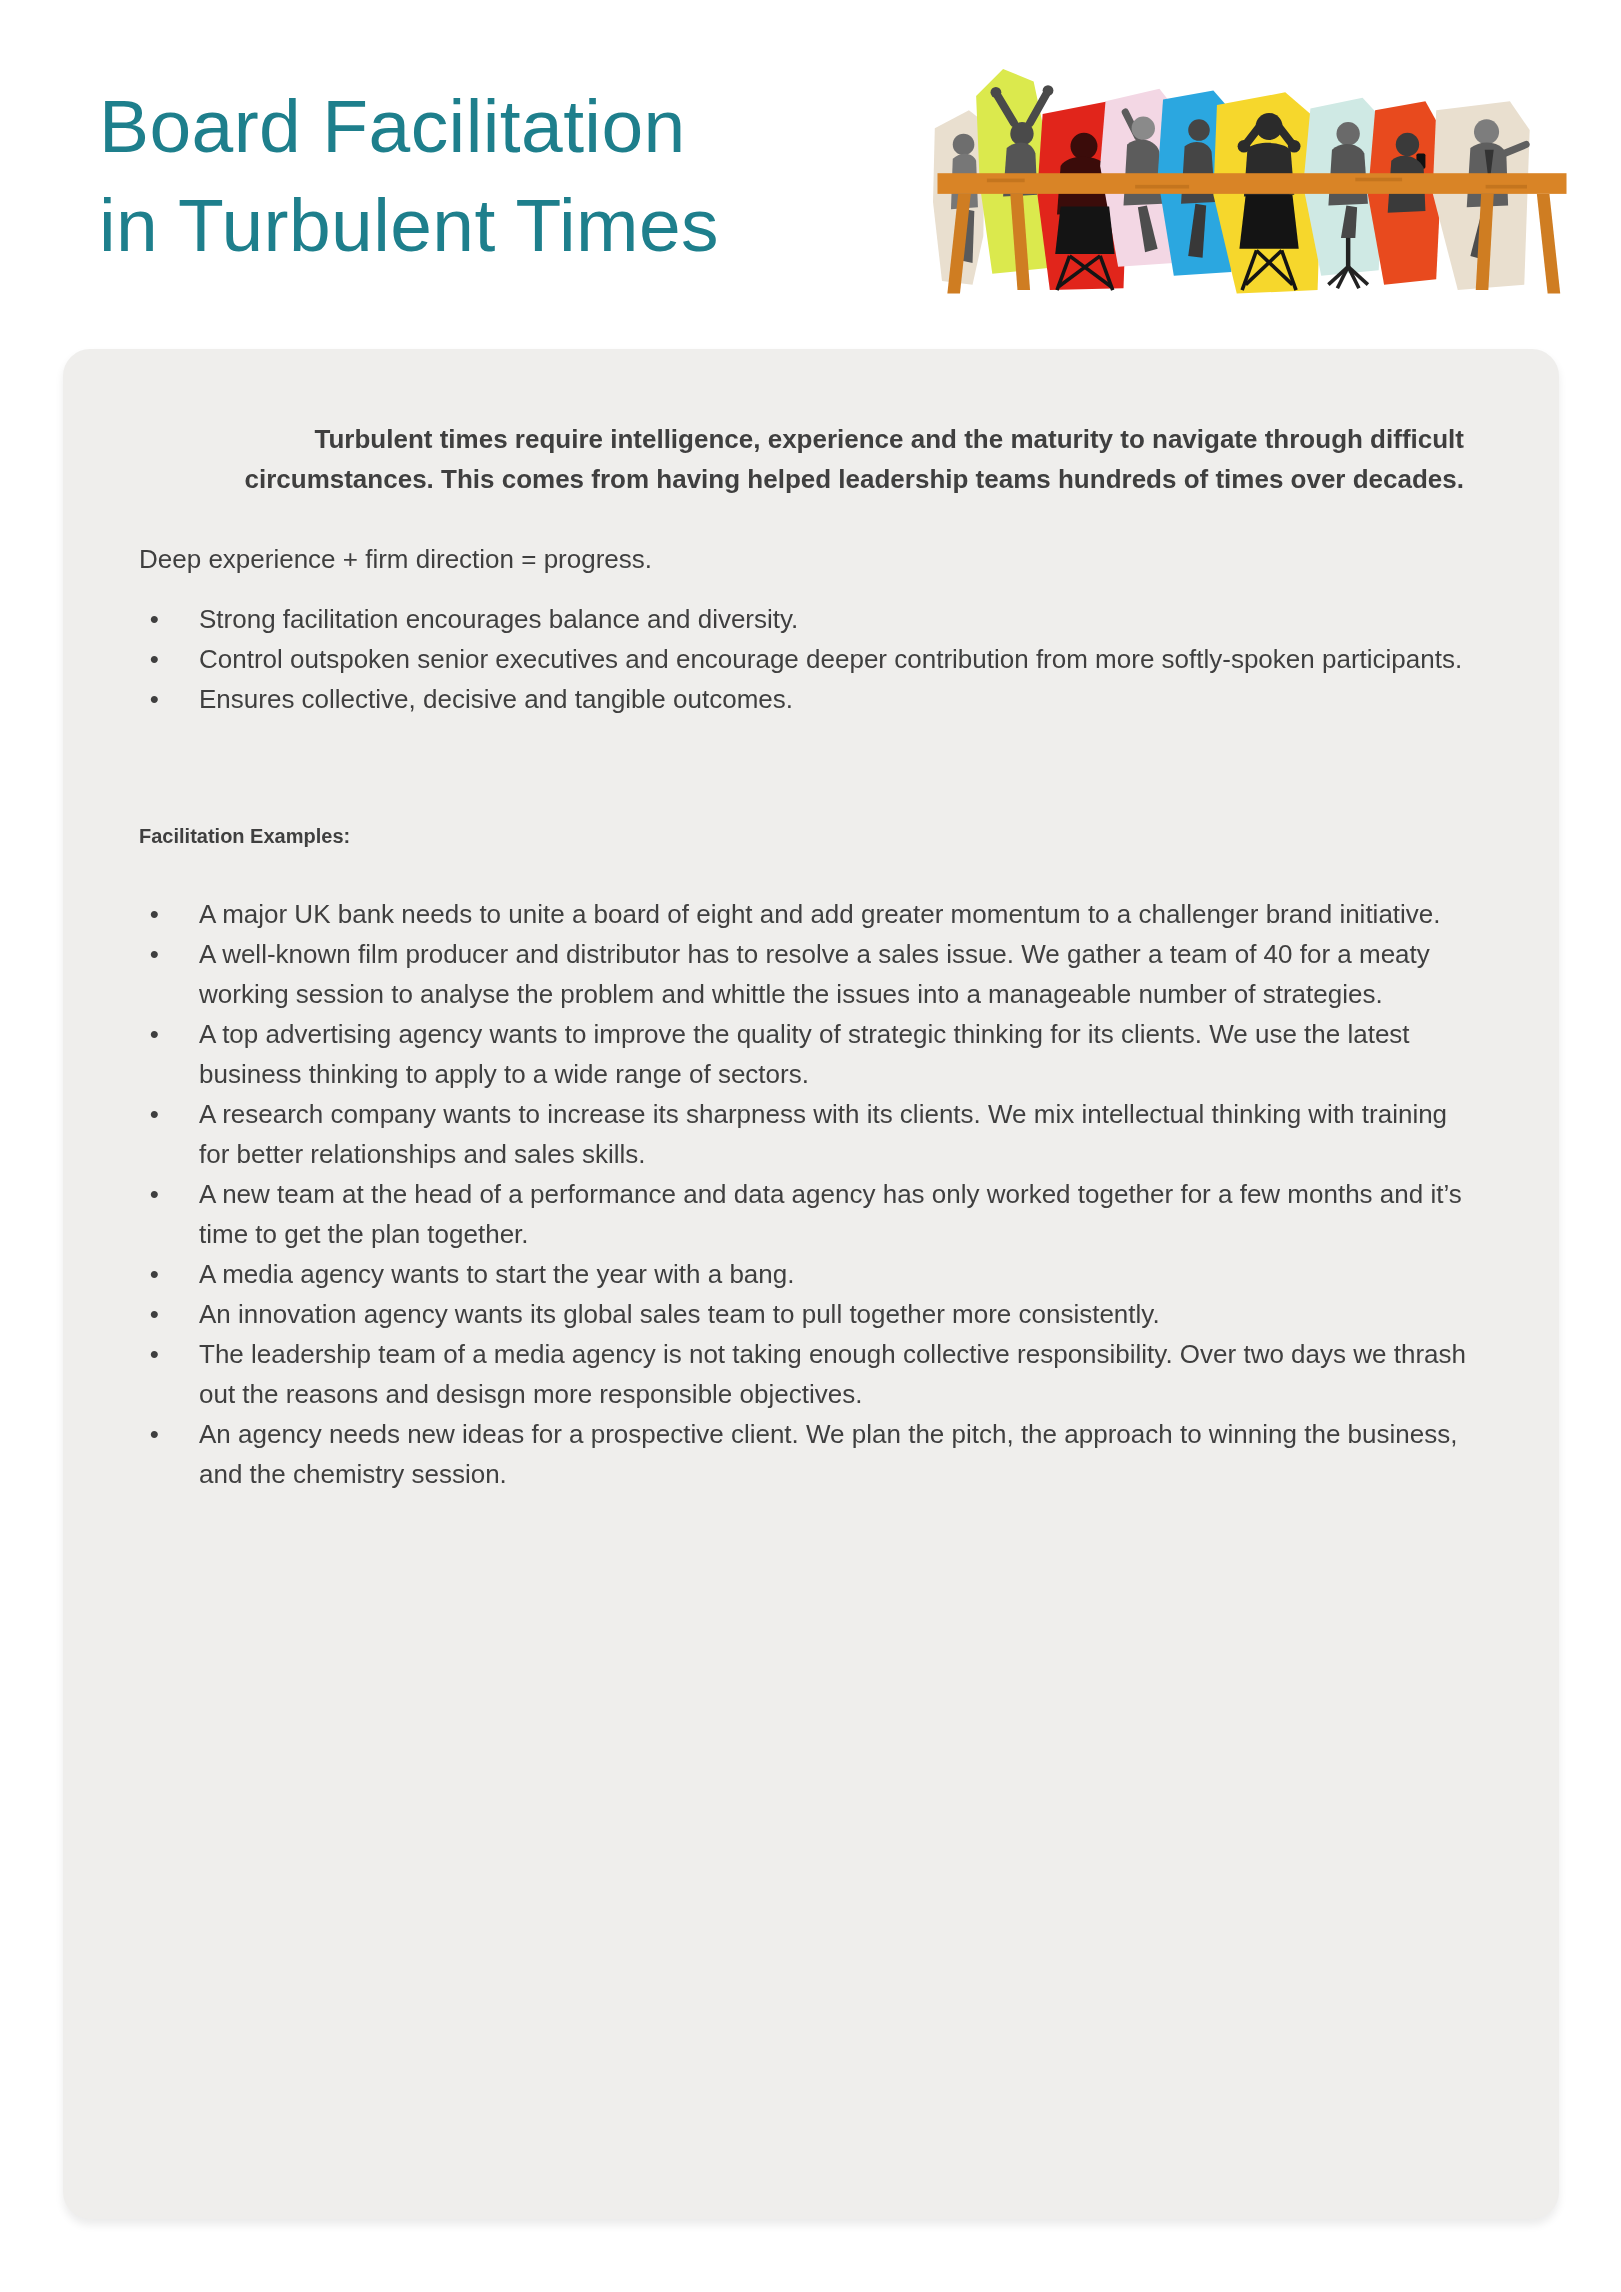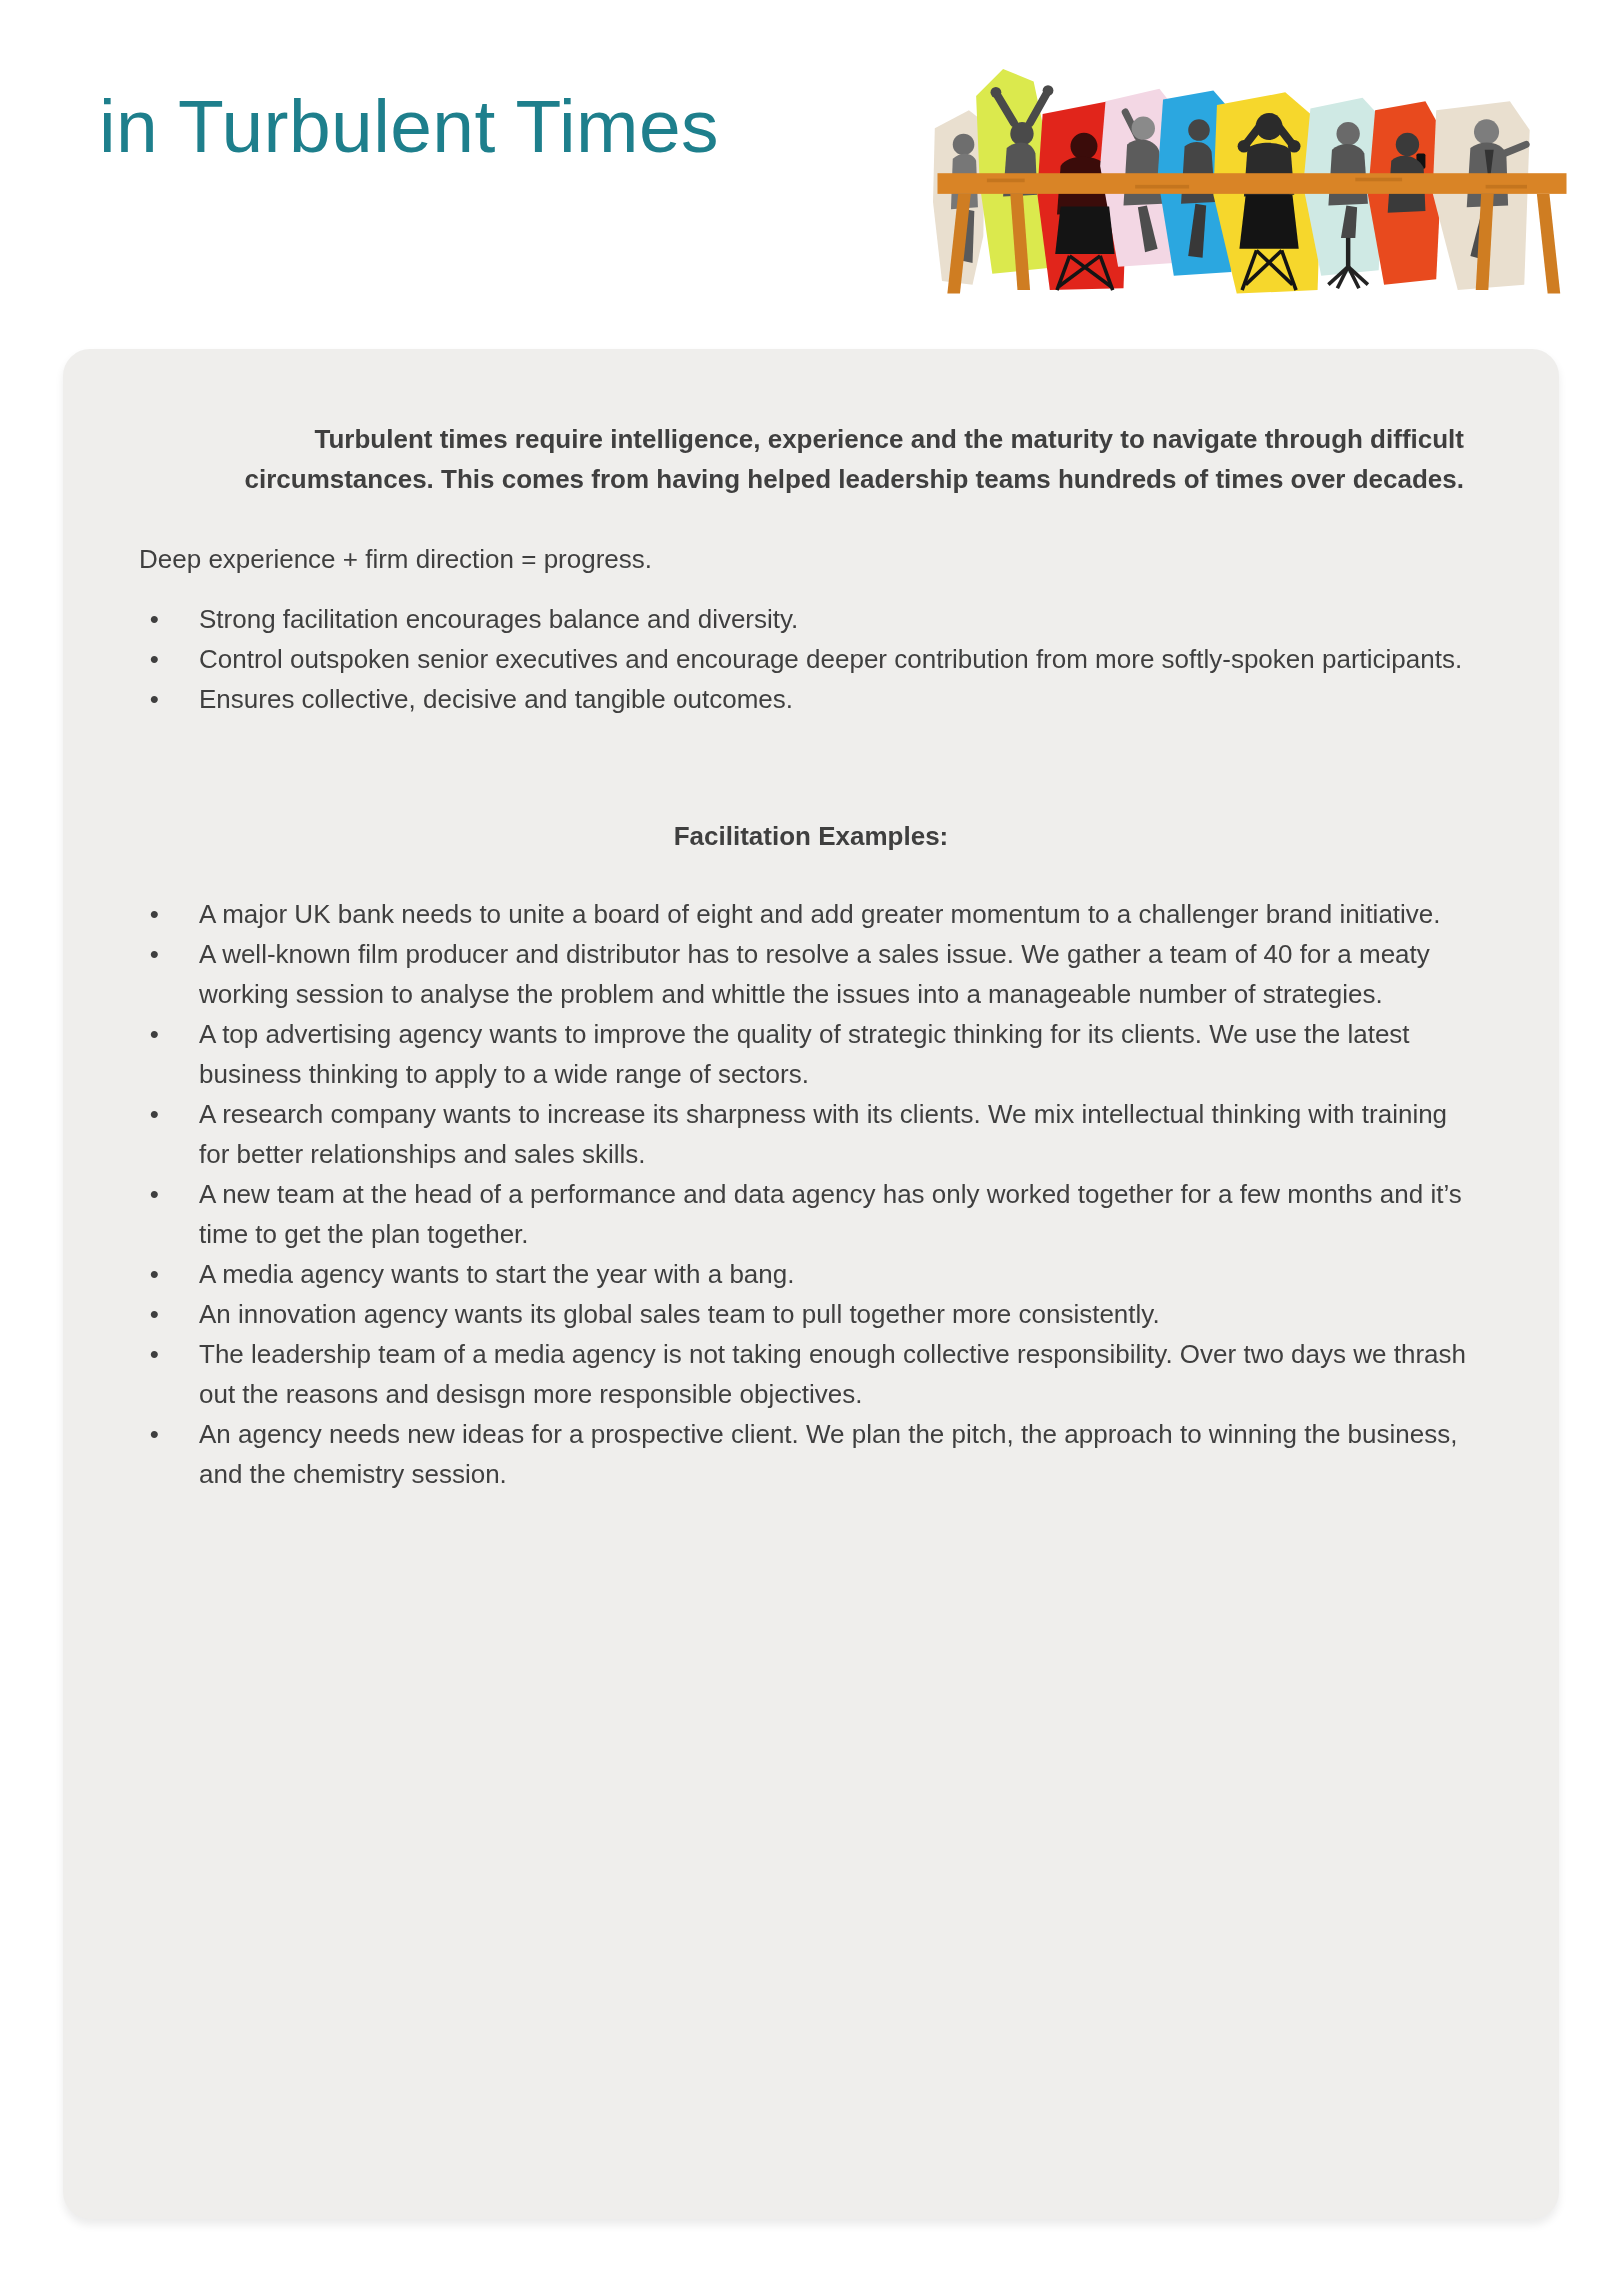--- a/index.html
+++ b/index.html
@@ -46,30 +46,31 @@
   ul.bullets li {
     position: relative; padding-left: 60px; margin: 0;
   }
   ul.bullets li::before {
     content: "\2022";
     position: absolute; left: 10.7px; top: 0;
     color: #3f3f3f;
   }
   h2.examples-heading {
     margin: 97px 0 0 0;
-    font-size: 26px; line-height: 40px; font-weight: bold; color: #3f3f3f; text-align: center;
+    font-size: 20px; line-height: 40px; font-weight: bold; color: #3f3f3f;
   }
   ul.examples { margin-top: 38px; }
 </style>
 </head>
 <body>
 
 <div class="page">
 
   <h1 class="title">
+    <span>Board Facilitation</span>
     <span>in Turbulent Times</span>
   </h1>
 
   <svg class="collage" viewBox="0 0 710 270" aria-hidden="true">
 
     <g>
       <polygon points="2,78 40,58 58,72 56,198 44,252 10,248 0,160" fill="#e9dfcf"></polygon>
       <circle cx="34" cy="96" r="12" fill="#6e6e6e"></circle>
       <path d="M22,112 C30,104 44,104 48,114 L50,166 L20,168 Z" fill="#777777"></path>
       <path d="M36,168 L30,225 L44,228 L46,170 Z" fill="#5a5a5a"></path>

